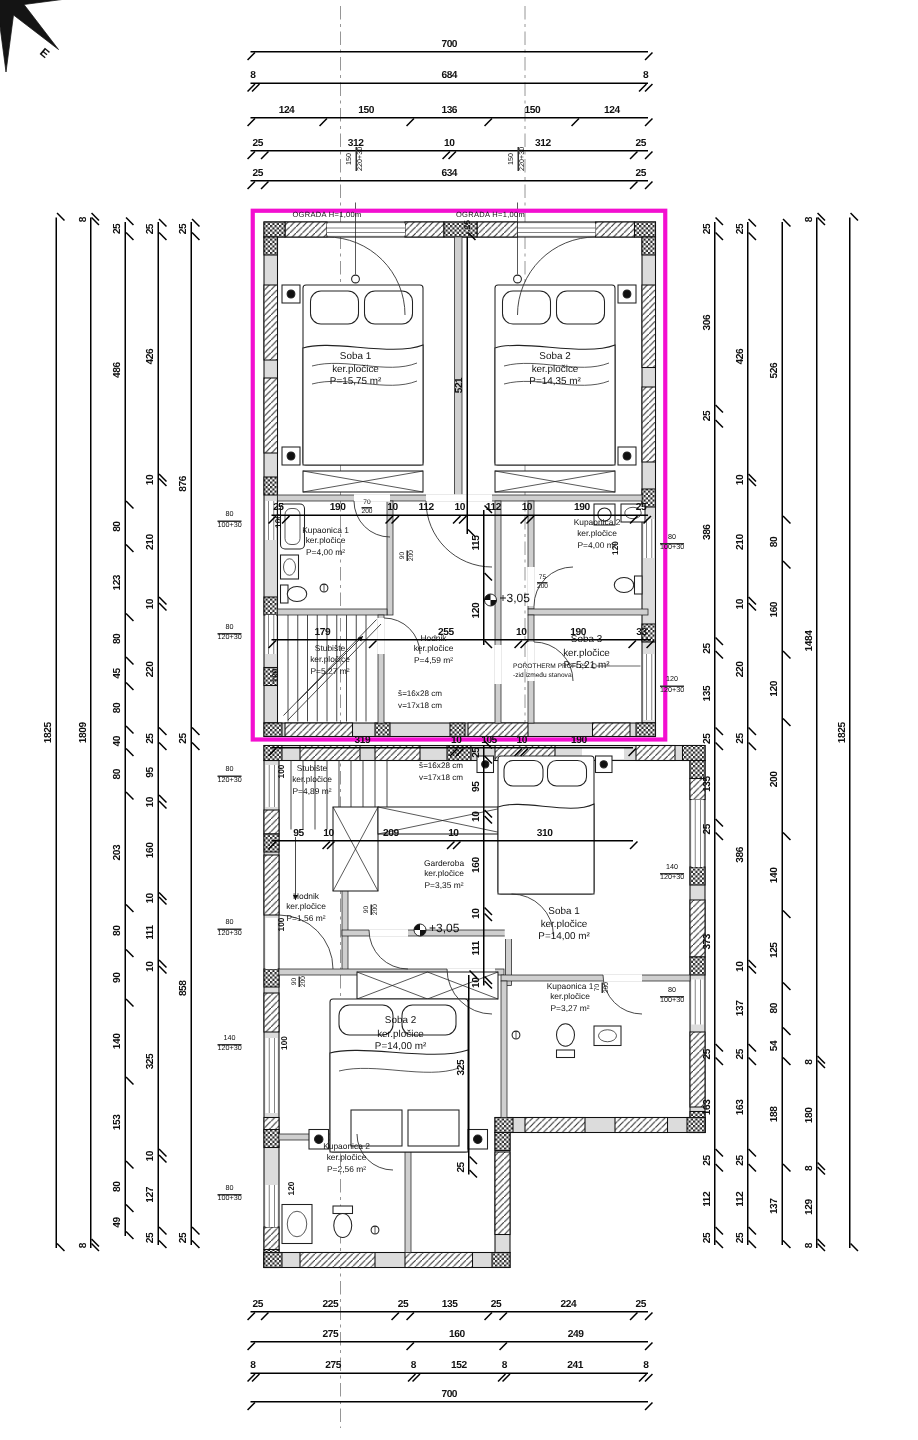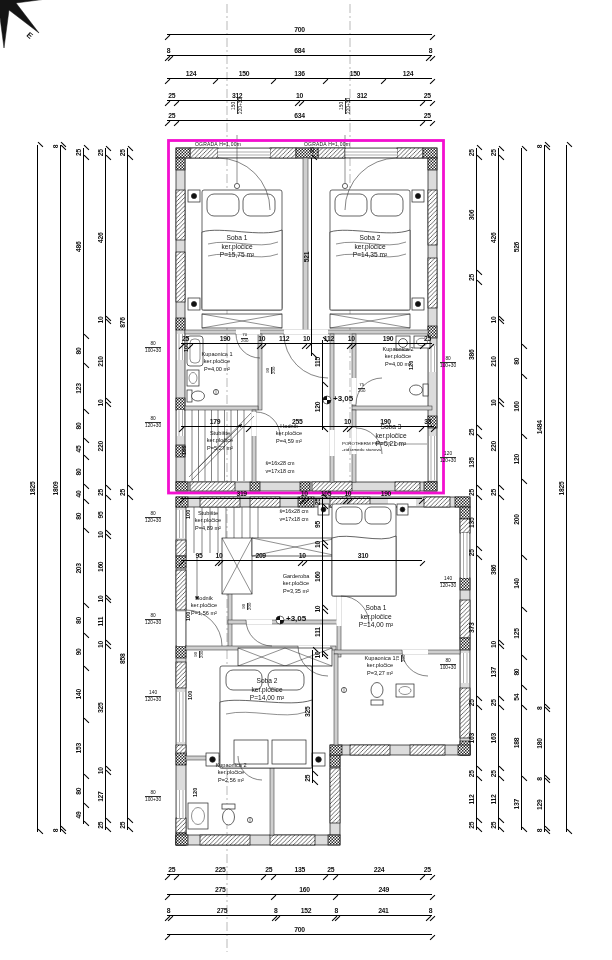--- a/index.html
+++ b/index.html
@@ -11,21 +11,21 @@
   .seg{position:relative;min-width:0;}
   .seg::before{content:"";position:absolute;left:-3.5px;bottom:-4px;width:7px;height:1px;background:#000;transform:rotate(-45deg);}
   .seg.last::after{content:"";position:absolute;right:-3.5px;bottom:-4px;width:7px;height:1px;background:#000;transform:rotate(-45deg);}
   .seg>span{position:absolute;left:50%;bottom:1px;transform:translateX(-50%);
             font-size:6.8px;font-weight:700;letter-spacing:-0.3px;white-space:nowrap;}
   
   .rl{position:absolute;transform:translate(-50%,-50%);text-align:center;line-height:1.3;white-space:nowrap;}
   .md{font-size:6.6px;}
   .sm{font-size:5.6px;}
   .note{font-size:4.4px;line-height:1.25;text-align:left;}
-  .lvl{font-size:8px;font-weight:700;text-align:right;}
+  .lvl{font-size:8px;font-weight:400;text-align:right;}
   .fence{font-size:5px;letter-spacing:.2px;}
   .stairspec{font-size:5.4px;line-height:1.45;}
   
   .wspec{position:absolute;font-size:4.8px;line-height:1.15;text-align:center;white-space:nowrap;}
   .wspec .a{display:block;border-bottom:.7px solid #333;padding:0 1px;}
   .wspec .b{display:block;}
   .dspec{position:absolute;font-size:4.4px;line-height:1.1;text-align:center;white-space:nowrap;}
   .sdim{position:absolute;font-size:5.6px;font-weight:700;white-space:nowrap;}
   .rot{transform:rotate(-90deg);transform-origin:0 0;}
   .compassE{position:absolute;font-size:8px;font-weight:600;transform:rotate(40deg);}

